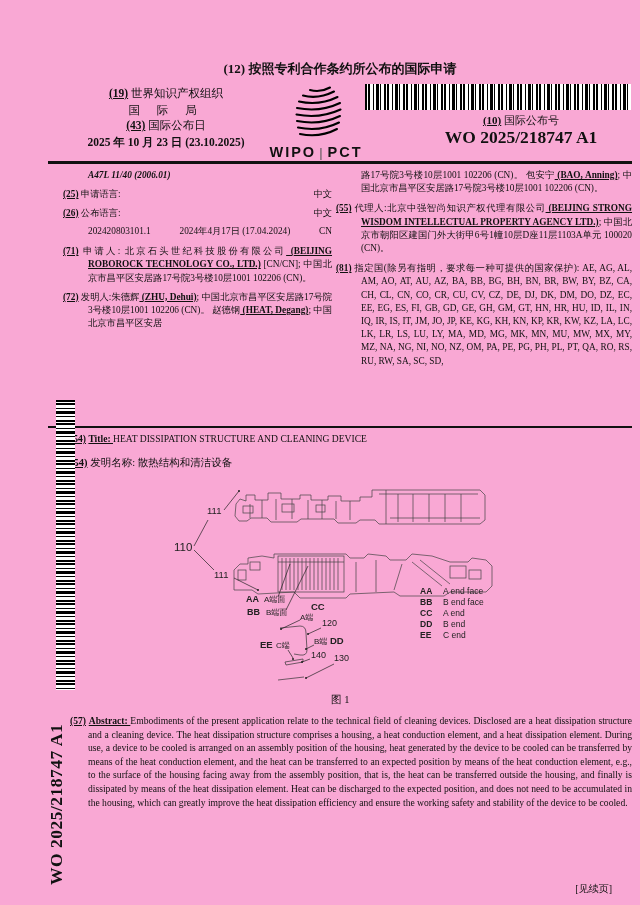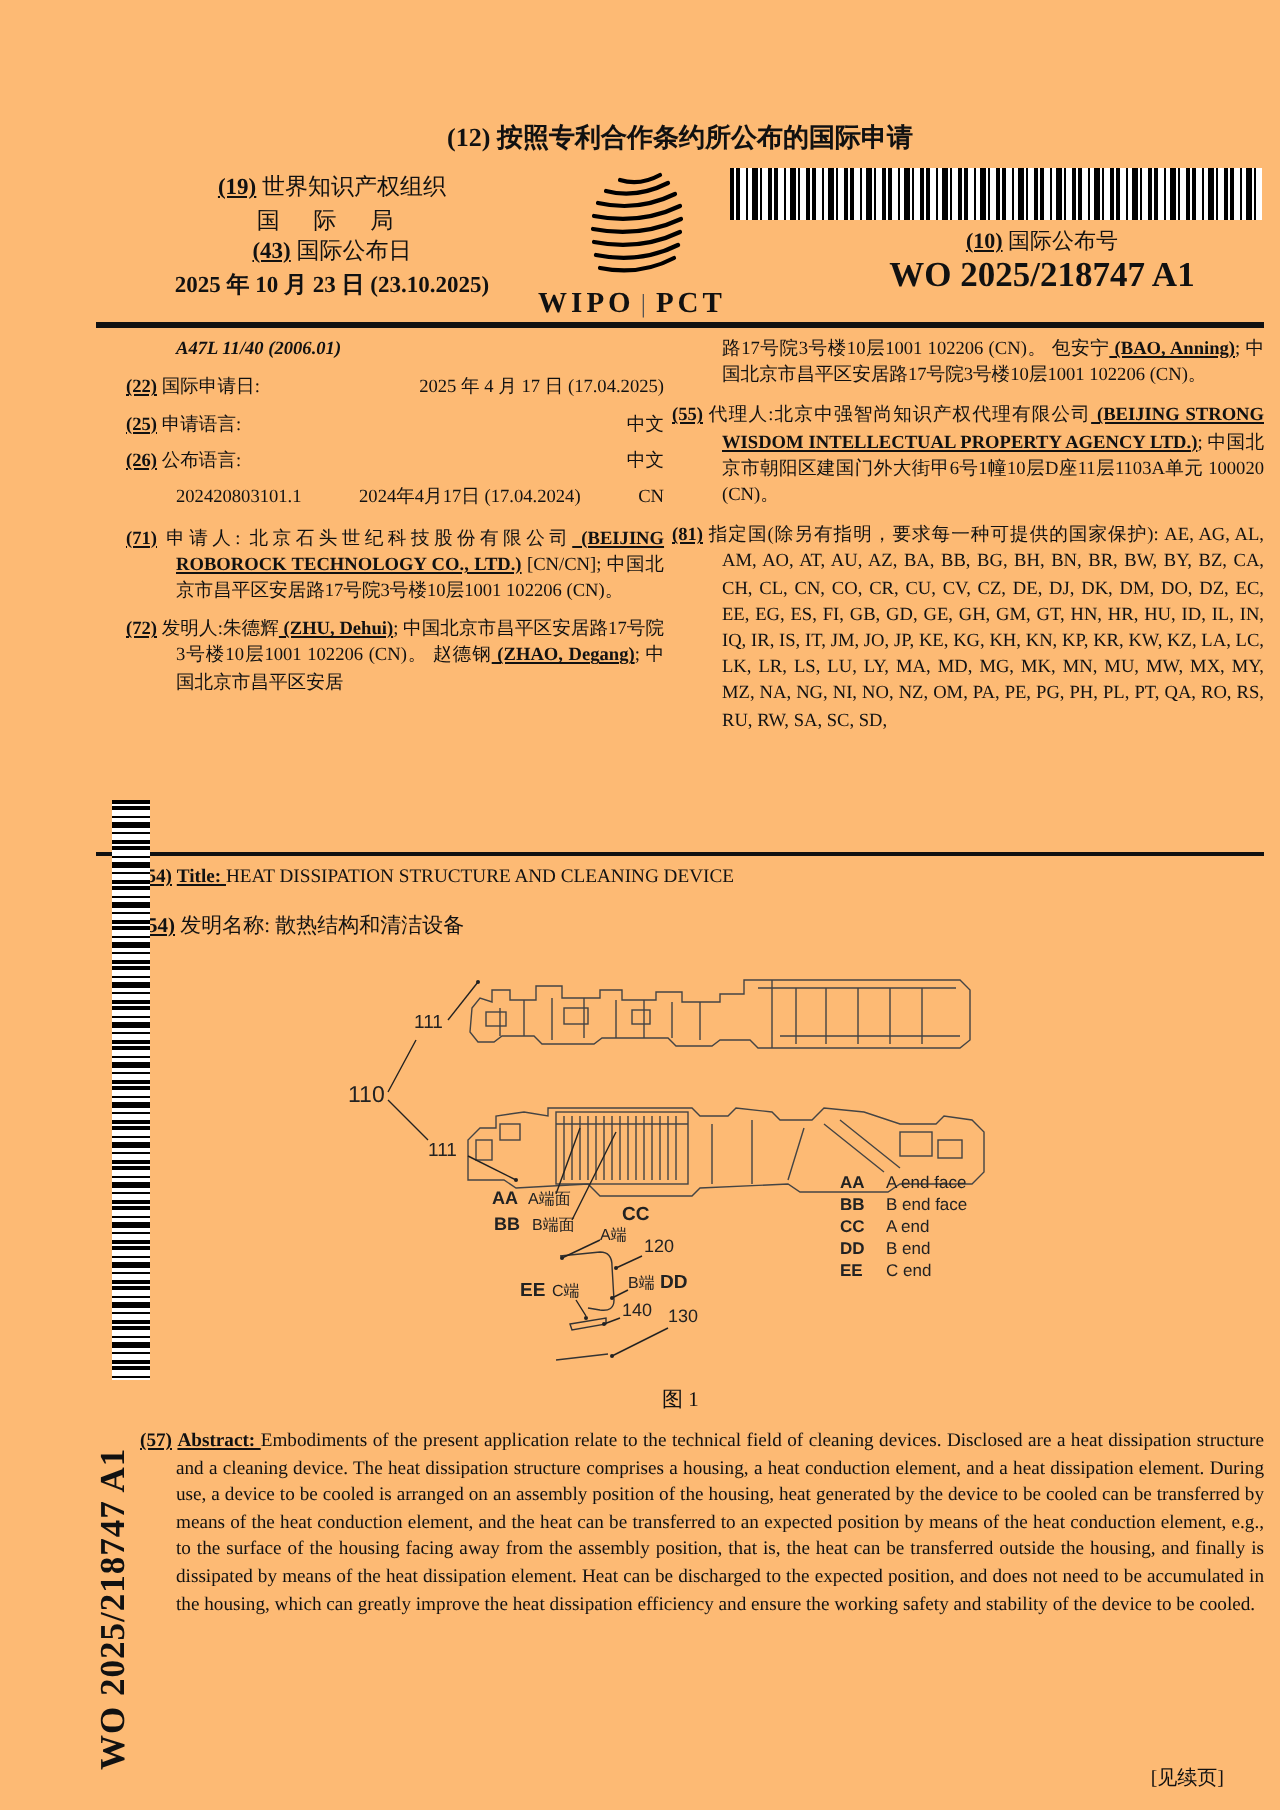--- a/index.html
+++ b/index.html
@@ -1,33 +1,33 @@
 <!DOCTYPE html>
 <html><head>
 <meta charset="utf-8">
 <style>
   * { margin:0; padding:0; box-sizing:border-box; }
   html,body { background:#e8e8e8; }
   .page {
-    position:relative; width:640px; height:905px; background:#fdba74;
+    position:relative; width:640px; height:905px; background:#f9a8d4;
     font-family:"Liberation Serif", serif; color:#111; overflow:hidden;
     margin:0 auto;
   }
   .b { font-weight:bold;text-decoration:underline; }
 
   
   .h-line12 { position:absolute; left:48px; top:60px; width:584px; text-align:center;
               font-size:13px; font-weight:bold; }
   .h-left { position:absolute; left:60px; top:86px; width:212px; text-align:center; font-size:11.5px; }
   .h-left .bureau { letter-spacing:7px; margin-top:2px; }
   .h-left .pubdate-code { margin-top:0; }
   .h-left .pubdate-val { font-weight:bold; font-size:11.5px; margin-top:2px; white-space:nowrap; }
   .logo { position:absolute; left:284px; top:82px; width:64px; height:62px; }
   .logo-text { position:absolute; left:252px; top:144px; width:128px; text-align:center;
-               font-family:Liberation Serif, serif; font-weight:bold; font-size:14.5px; letter-spacing:2px; }
+               font-family:Liberation Sans, sans-serif; font-weight:bold; font-size:14.5px; letter-spacing:2px; }
   .logo-text .sep { font-weight:normal; color:#555; padding:0 3px; font-size:13px; }
   .tr-barcode { position:absolute; left:365px; top:84px; width:266px; height:26px;
     background:repeating-linear-gradient(90deg,#000 0 2px,#fff 2px 3px,#000 3px 5px,#fff 5px 8px,#000 8px 9px,#fff 9px 11px,#000 11px 14px,#fff 14px 15px,#000 15px 16px,#fff 16px 19px); }
   .pubnum-label { position:absolute; left:408px; top:113px; width:226px; text-align:center; font-size:11px; }
   .pubnum { position:absolute; left:408px; top:127px; width:226px; text-align:center;
             font-size:17.5px; font-weight:bold; white-space:nowrap; }
   .top-rule { position:absolute; left:48px; top:161px; width:584px; height:2.5px; background:#111; }
 
   
   .col { position:absolute; font-size:9.3px; line-height:13.2px; text-align:justify; }
@@ -112,25 +112,20 @@
   </div>
   <div class="pubnum">WO 2025/218747 A1</div>
 
   <div class="top-rule"></div>
 
   <div class="col col-left">
     <div style="margin-bottom:6px;">
       <div class="sub ipc-val">A47L 11/40 (2006.01)</div>
     </div>
     <div class="row">
-      <span><span class="b">(22)</span>
-        <span>国际申请日:</span></span>
-      <span class="val">2025 年 4 月 17 日 (17.04.2025)</span>
-    </div>
-    <div class="row">
       <span><span class="b">(25)</span>
         <span>申请语言:</span></span>
       <span class="val">中文</span>
     </div>
     <div class="row">
       <span><span class="b">(26)</span>
         <span>公布语言:</span></span>
       <span class="val">中文</span>
     </div>
     <div>
@@ -140,21 +135,21 @@
         <span>CN</span>
       </div>
     </div>
     <div class="para mt">
       <span class="b">(71)</span>
       <span>申请人:</span>
       <span>北京石头世纪科技股份有限公司</span><span class="b"> (BEIJING ROBOROCK TECHNOLOGY CO., LTD.)</span><span> [CN/CN]; 中国北京市昌平区安居路17号院3号楼10层1001 102206 (CN)。</span>
     </div>
     <div class="para">
       <span class="b">(72)</span>
-      <span>发明人:</span><span>朱德辉</span><span class="b"> (ZHU, Dehui)</span><span>; 中国北京市昌平区安居路17号院3号楼10层1001 102206 (CN)。 </span><span>赵德钢</span><span class="b"> (ZHAO, Degang)</span><span>; 中国北京市昌平区安居</span>
+      <span>发明人:</span><span>朱德辉</span><span class="b"> (ZHU, Dehui)</span><span>; 中国北京市昌平区安居路17号院3号楼10层1001 102206 (CN)。 </span><span>赵德钢</span><span class="b"> (HEAT, Degang)</span><span>; 中国北京市昌平区安居</span>
     </div>
   </div>
 
   <div class="col col-right">
     <div class="para-cont">
       <span>路17号院3号楼10层1001 102206 (CN)。 </span><span>包安宁</span><span class="b"> (BAO, Anning)</span><span>; 中国北京市昌平区安居路17号院3号楼10层1001 102206 (CN)。</span>
     </div>
     <div class="para mt">
       <span class="b">(55)</span>
       <span>代理人:</span><span>北京中强智尚知识产权代理有限公司</span><span class="b"> (BEIJING STRONG WISDOM INTELLECTUAL PROPERTY AGENCY LTD.)</span><span>; 中国北京市朝阳区建国门外大街甲6号1幢10层D座11层1103A单元 100020 (CN)。</span>

